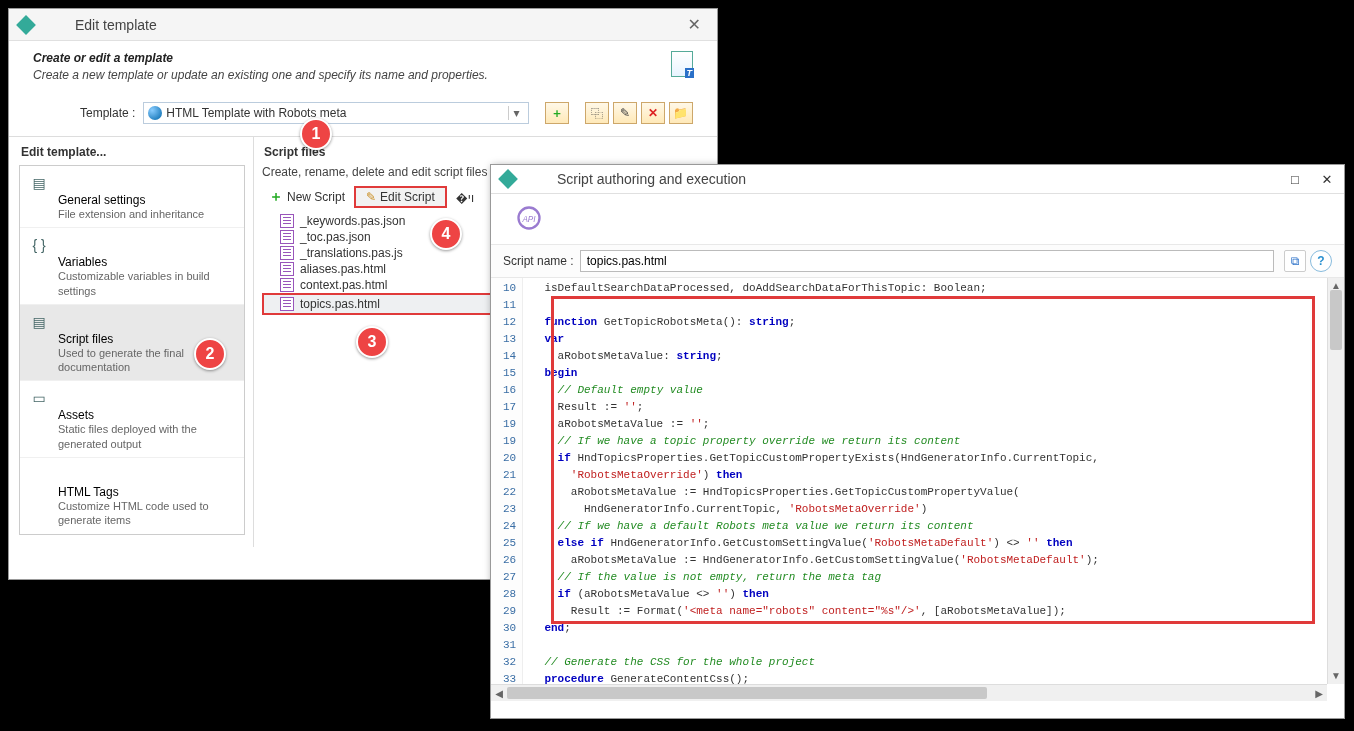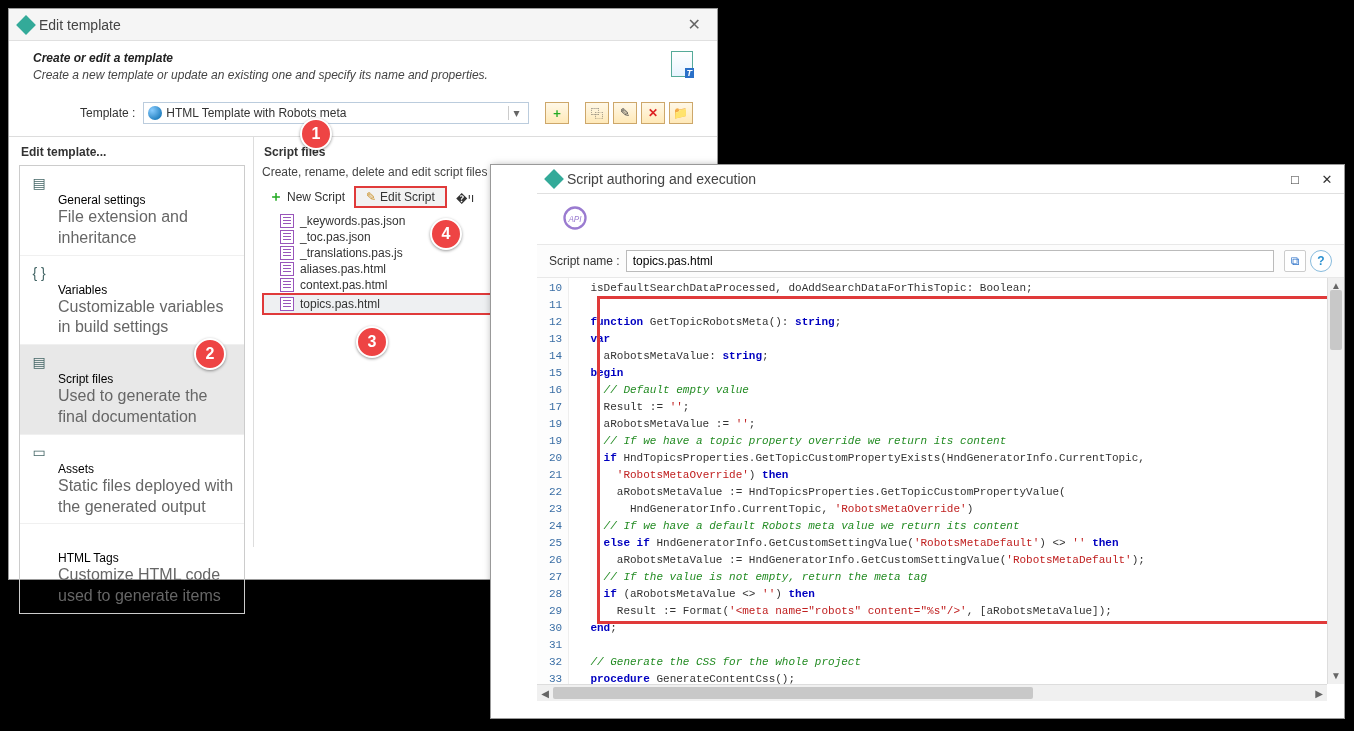--- a/index.html
+++ b/index.html
@@ -1,20 +1,20 @@
 <!DOCTYPE html>
 <html><head>
 <meta charset="utf-8">
 <style>
 * { box-sizing: border-box; margin: 0; padding: 0; }
 body { font-family: "Segoe UI", Tahoma, sans-serif; font-size: 12px; background: #000; width: 1354px; height: 731px; position: relative; color: #333; }
 .window { position: absolute; background: #fff; border: 1px solid #999; box-shadow: 2px 2px 8px rgba(0,0,0,0.4); }
 .win1 { left: 8px; top: 8px; width: 710px; height: 572px; }
-.win2 { left: 490px; top: 164px; width: 855px; height: 555px; padding-left: 46px; }
-.titlebar { display: flex; align-items: center; padding: 6px 10px; background: #f5f5f5; border-bottom: 1px solid #e0e0e0; }
+.win2 { left: 490px; top: 164px; width: 855px; height: 555px; }
+.titlebar { display: flex; align-items: center; padding: 6px 10px; background: #f5f5f5; border-bottom: 1px solid #e0e0e0; gap: 36px; }
 .titlebar .title { font-size: 14px; color: #444; margin-left: 6px; flex: 1; }
 .diamond-icon { width: 14px; height: 14px; background: #3a9; transform: rotate(45deg); display: inline-block; }
 .close-x { font-size: 16px; color: #666; cursor: pointer; padding: 0 6px; }
 .header-block { padding: 10px 24px 12px 24px; display: flex; align-items: flex-start; font-style: italic; }
 .header-text { flex: 1; }
 .header-text .h1 { font-weight: bold; font-size: 12px; color: #222; margin-bottom: 3px; }
 .header-text .h2 { font-size: 12px; color: #444; }
 .header-icon { width: 22px; height: 26px; border: 1px solid #5a9; background: linear-gradient(180deg,#fff,#e8f4ff); position: relative; }
 .header-icon::after { content:"T"; position:absolute; bottom:-2px; right:-2px; background:#2a70c8; color:#fff; font-size:9px; font-weight:bold; padding:0 2px; }
 .gear-icon { width: 28px; height: 28px; display:inline-block; }
@@ -31,21 +31,21 @@
 .left-col { width: 245px; border-right: 1px solid #ddd; padding: 6px 8px 8px 10px; }
 .right-col { flex:1; padding: 6px 8px; }
 .col-head { font-weight:bold; margin: 2px 0 6px 2px; }
 .col-sub { color:#444; margin-bottom:6px; }
 .cat-list { border:1px solid #ccc; }
 .cat-item { display:flex; align-items:flex-start; gap:8px; padding: 6px 8px; border-bottom:1px solid #f0f0f0; cursor:pointer; }
 .cat-item:last-child{border-bottom:none;}
 .cat-item.selected { background:#e8e8e8; }
 .cat-icon { width:22px; height:22px; flex-shrink:0; display:inline-flex; align-items:center; justify-content:center; font-size:14px; color:#466; }
 .cat-text .t1 { color:#000000;margin-top:21px; }
-.cat-text .t2 { color:#666; font-size:16px; line-height:1.3; }
+.cat-text .t2 { color:#666; font-size:11px; line-height:1.3; }
 .script-toolbar { display:flex; align-items:center; gap:2px; margin: 2px 0 4px 0;}
 .script-btn { display:inline-flex; align-items:center; gap:4px; padding:2px 6px; border:1px solid transparent; cursor:pointer; }
 .script-btn.highlight { border:2px solid #e03a3a; background:#f2f2f2; padding:2px 10px; }
 .plus-green { color:#2a2; font-weight:bold; font-size:14px; }
 .pencil { color:#c88a1a; }
 .red-x { color:#d22; font-weight:bold; }
 .file-list { }
 .file-item { display:flex; align-items:center; gap:6px; padding:1px 2px 1px 18px; cursor:pointer; }
 .file-item.selected { border:2px solid #e03a3a; background:#eef0f2; padding:2px 10px 2px 16px; }
 .file-icon { width:14px; height:14px; border:1px solid #95b; background:#fff; display:inline-block; position:relative;}

